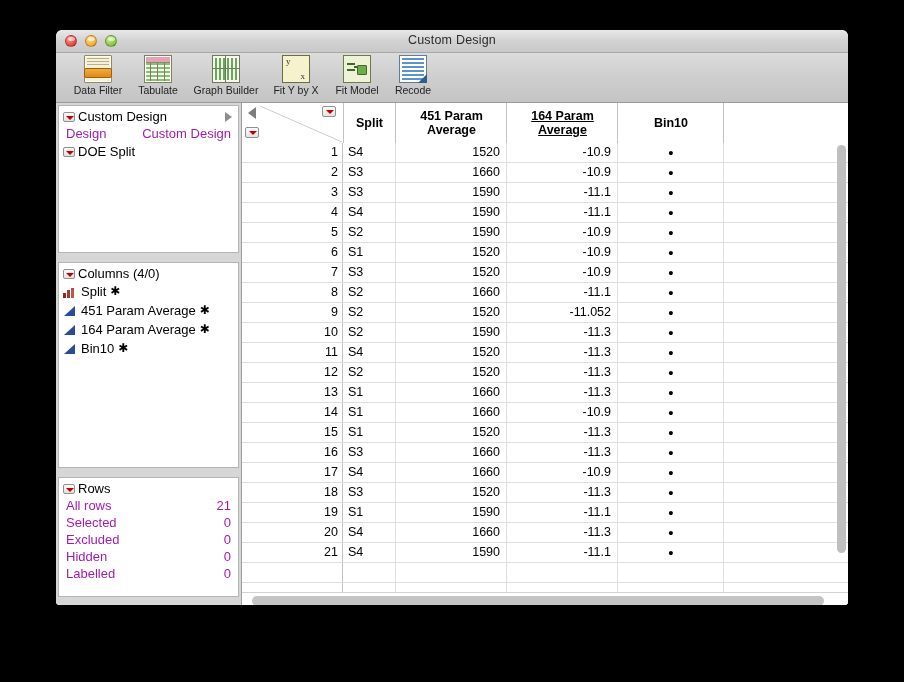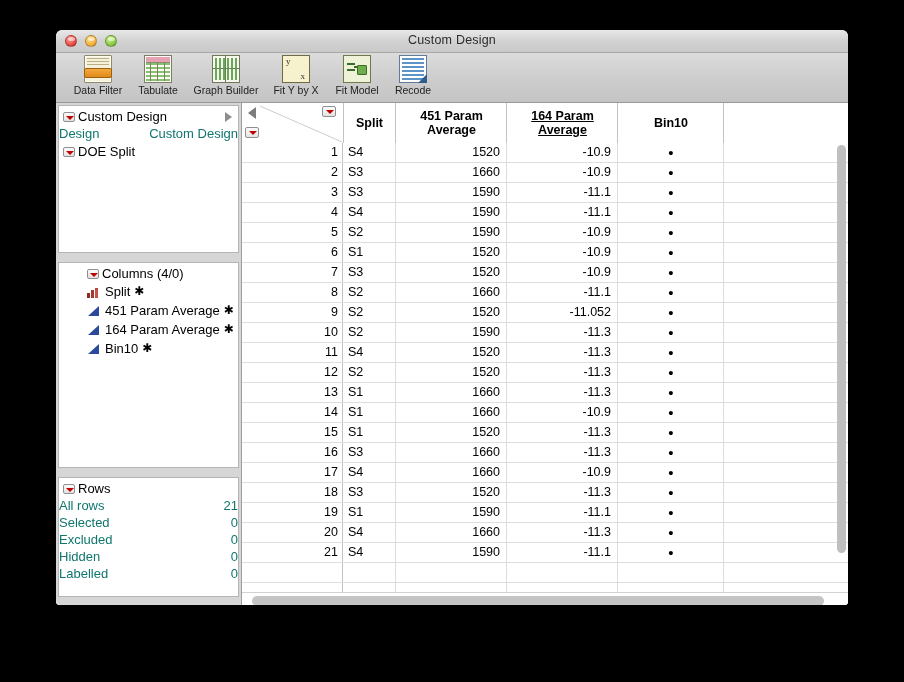--- a/index.html
+++ b/index.html
@@ -160,21 +160,21 @@
     box-sizing: border-box;
   }
   .panel {
     background: #ffffff;
     border: 1px solid #b5b5b5;
     margin: 0 2px;
     box-sizing: border-box;
     overflow: hidden;
   }
   #panel-design  { height: 148px; }
-  #panel-columns { height: 206px; margin-top: 9px; padding-left: 24px; }
+  #panel-columns { height: 206px; margin-top: 9px; }
   #panel-rows    { height: 120px; margin-top: 9px; }
 
   .disc {
     display: inline-block;
     width: 12px; height: 10px;
     border: 1px solid #909090;
     background: linear-gradient(to bottom,#fbfbfb,#e2e2e2);
     border-radius: 2px;
     position: relative;
     vertical-align: middle;
@@ -201,22 +201,22 @@
     margin-left: auto;
     width: 0; height: 0;
     border-top: 5px solid transparent;
     border-bottom: 5px solid transparent;
     border-left: 7px solid #8d8d8d;
     margin-right: 2px;
   }
   .kv {
     display: flex;
     font-size: 13px;
-    color: #0f766e;
-    padding: 0 0;
+    color: #a21caf;
+    padding: 0 7px;
     line-height: 17px;
   }
   .kv .k { white-space: nowrap; }
   .kv .v { margin-left: auto; white-space: nowrap; }
   .panel-sub {
     font-size: 13px;
     padding: 1px 4px 0 4px;
     display: flex;
     align-items: center;
     line-height: 17px;

